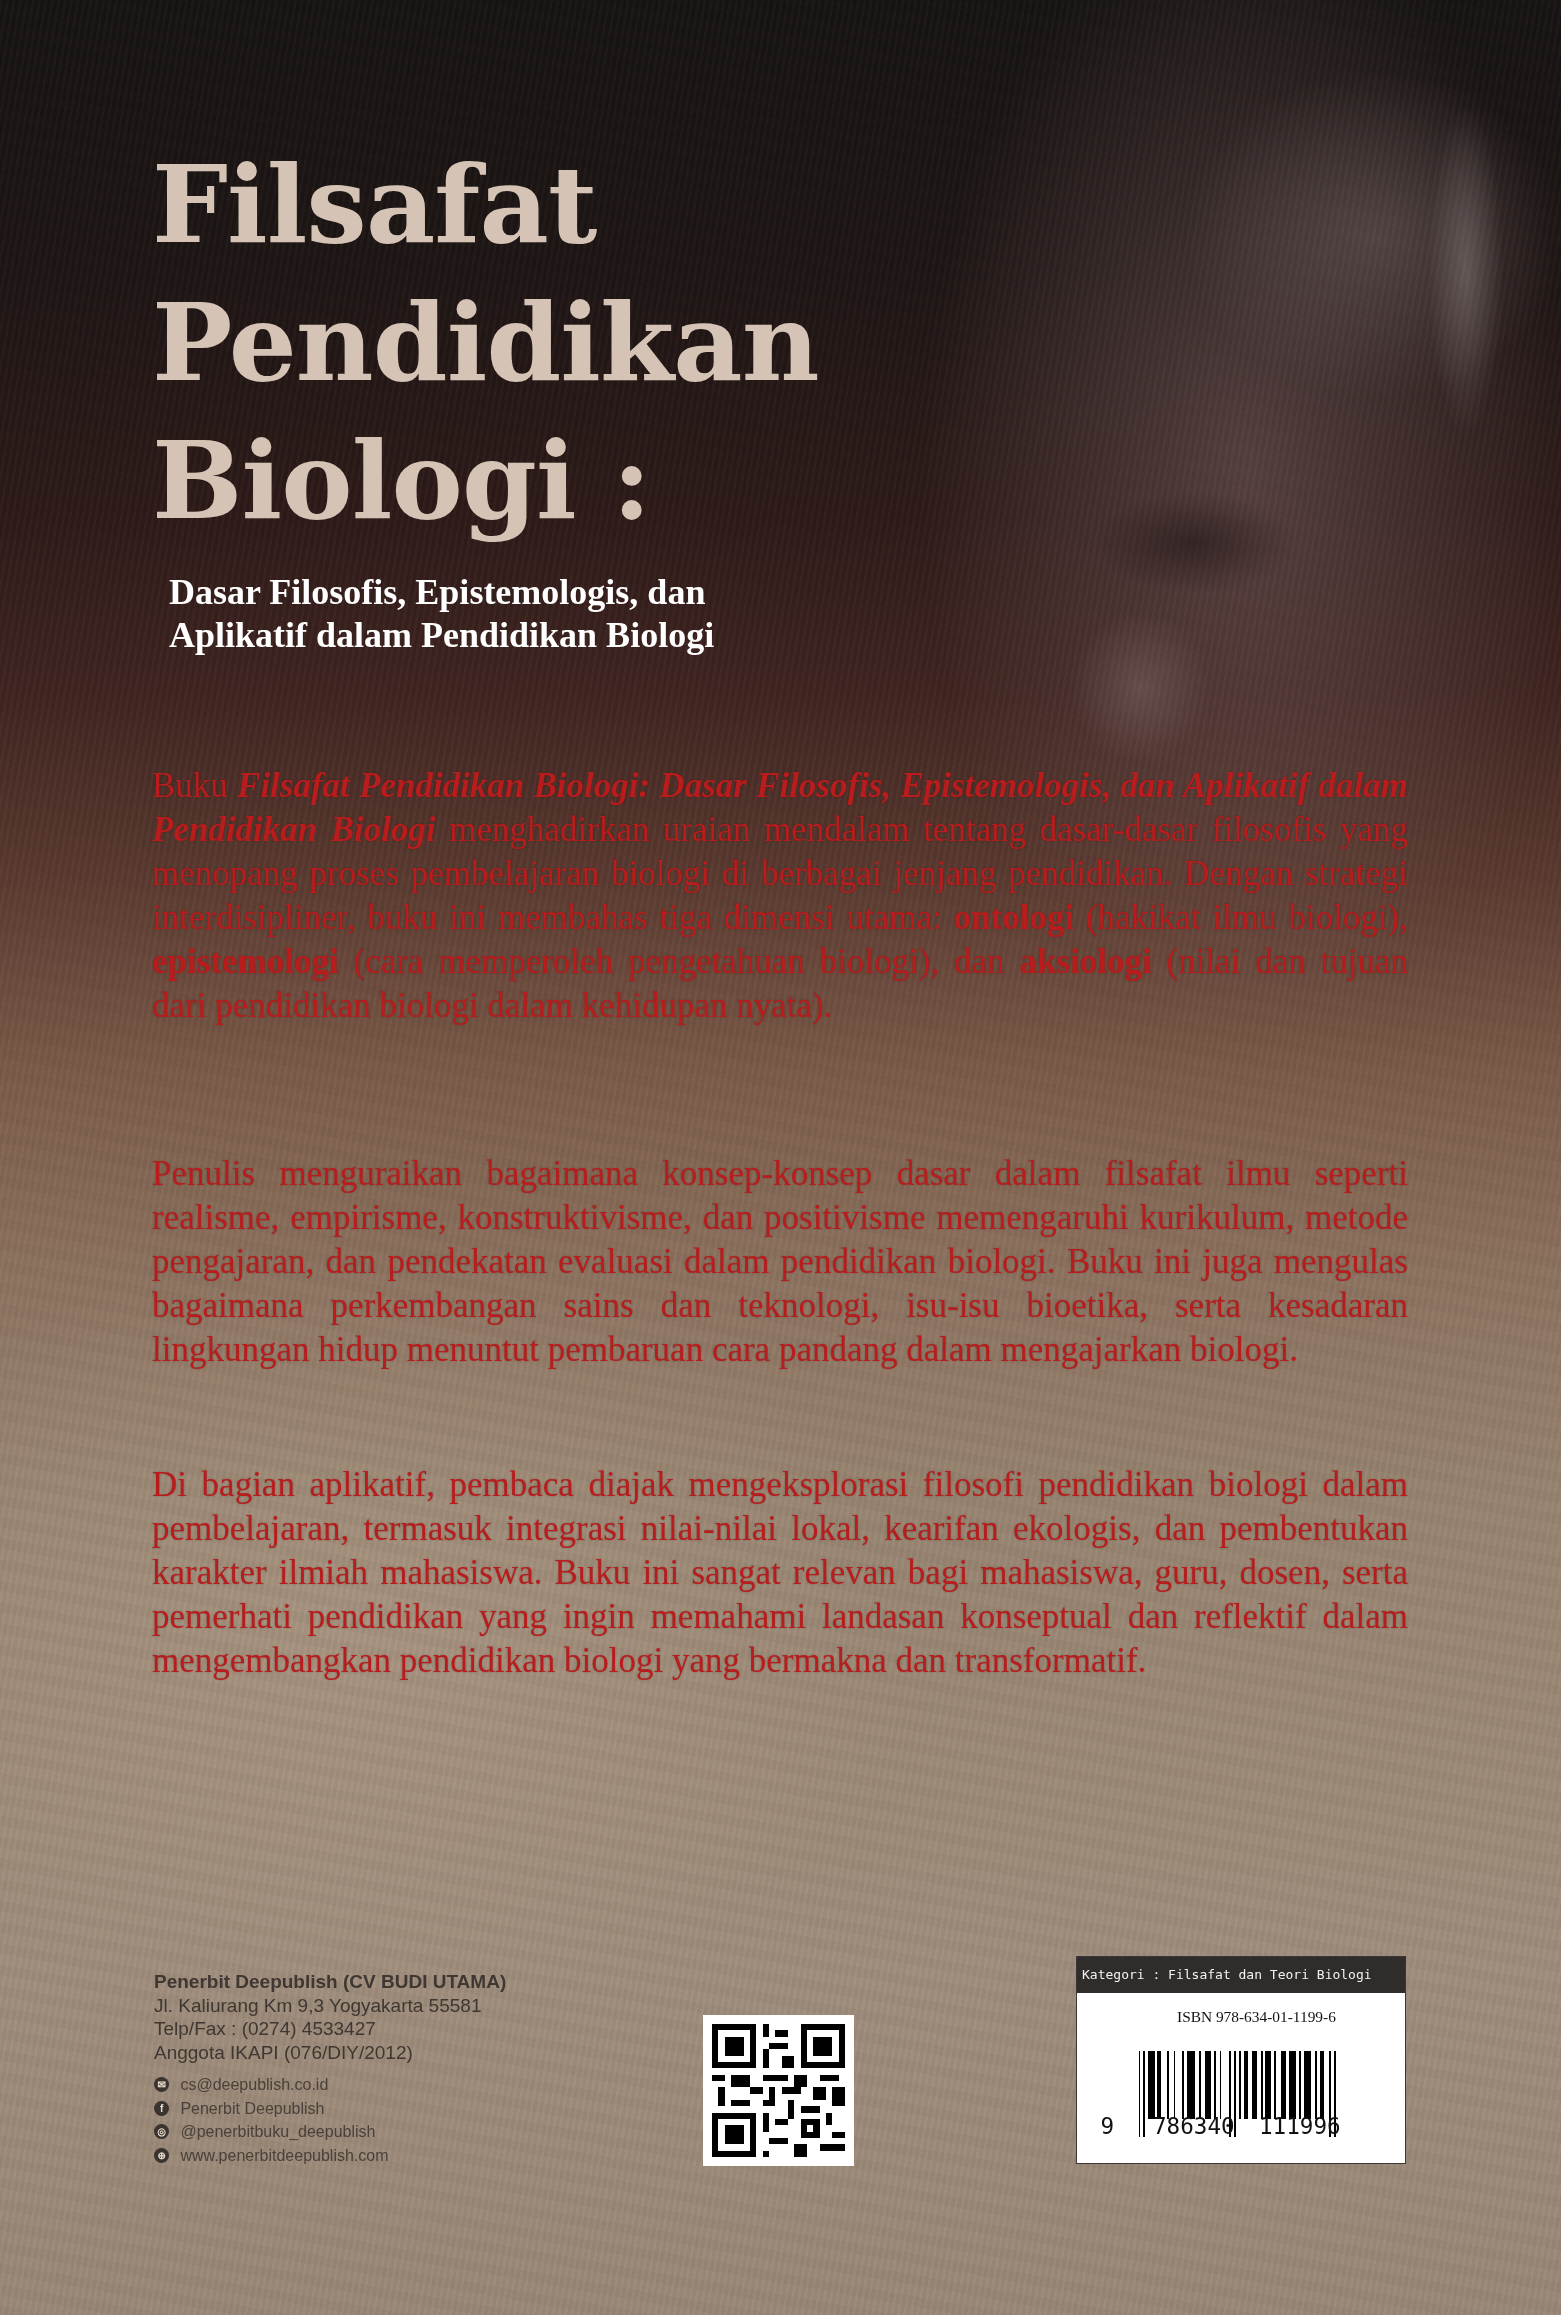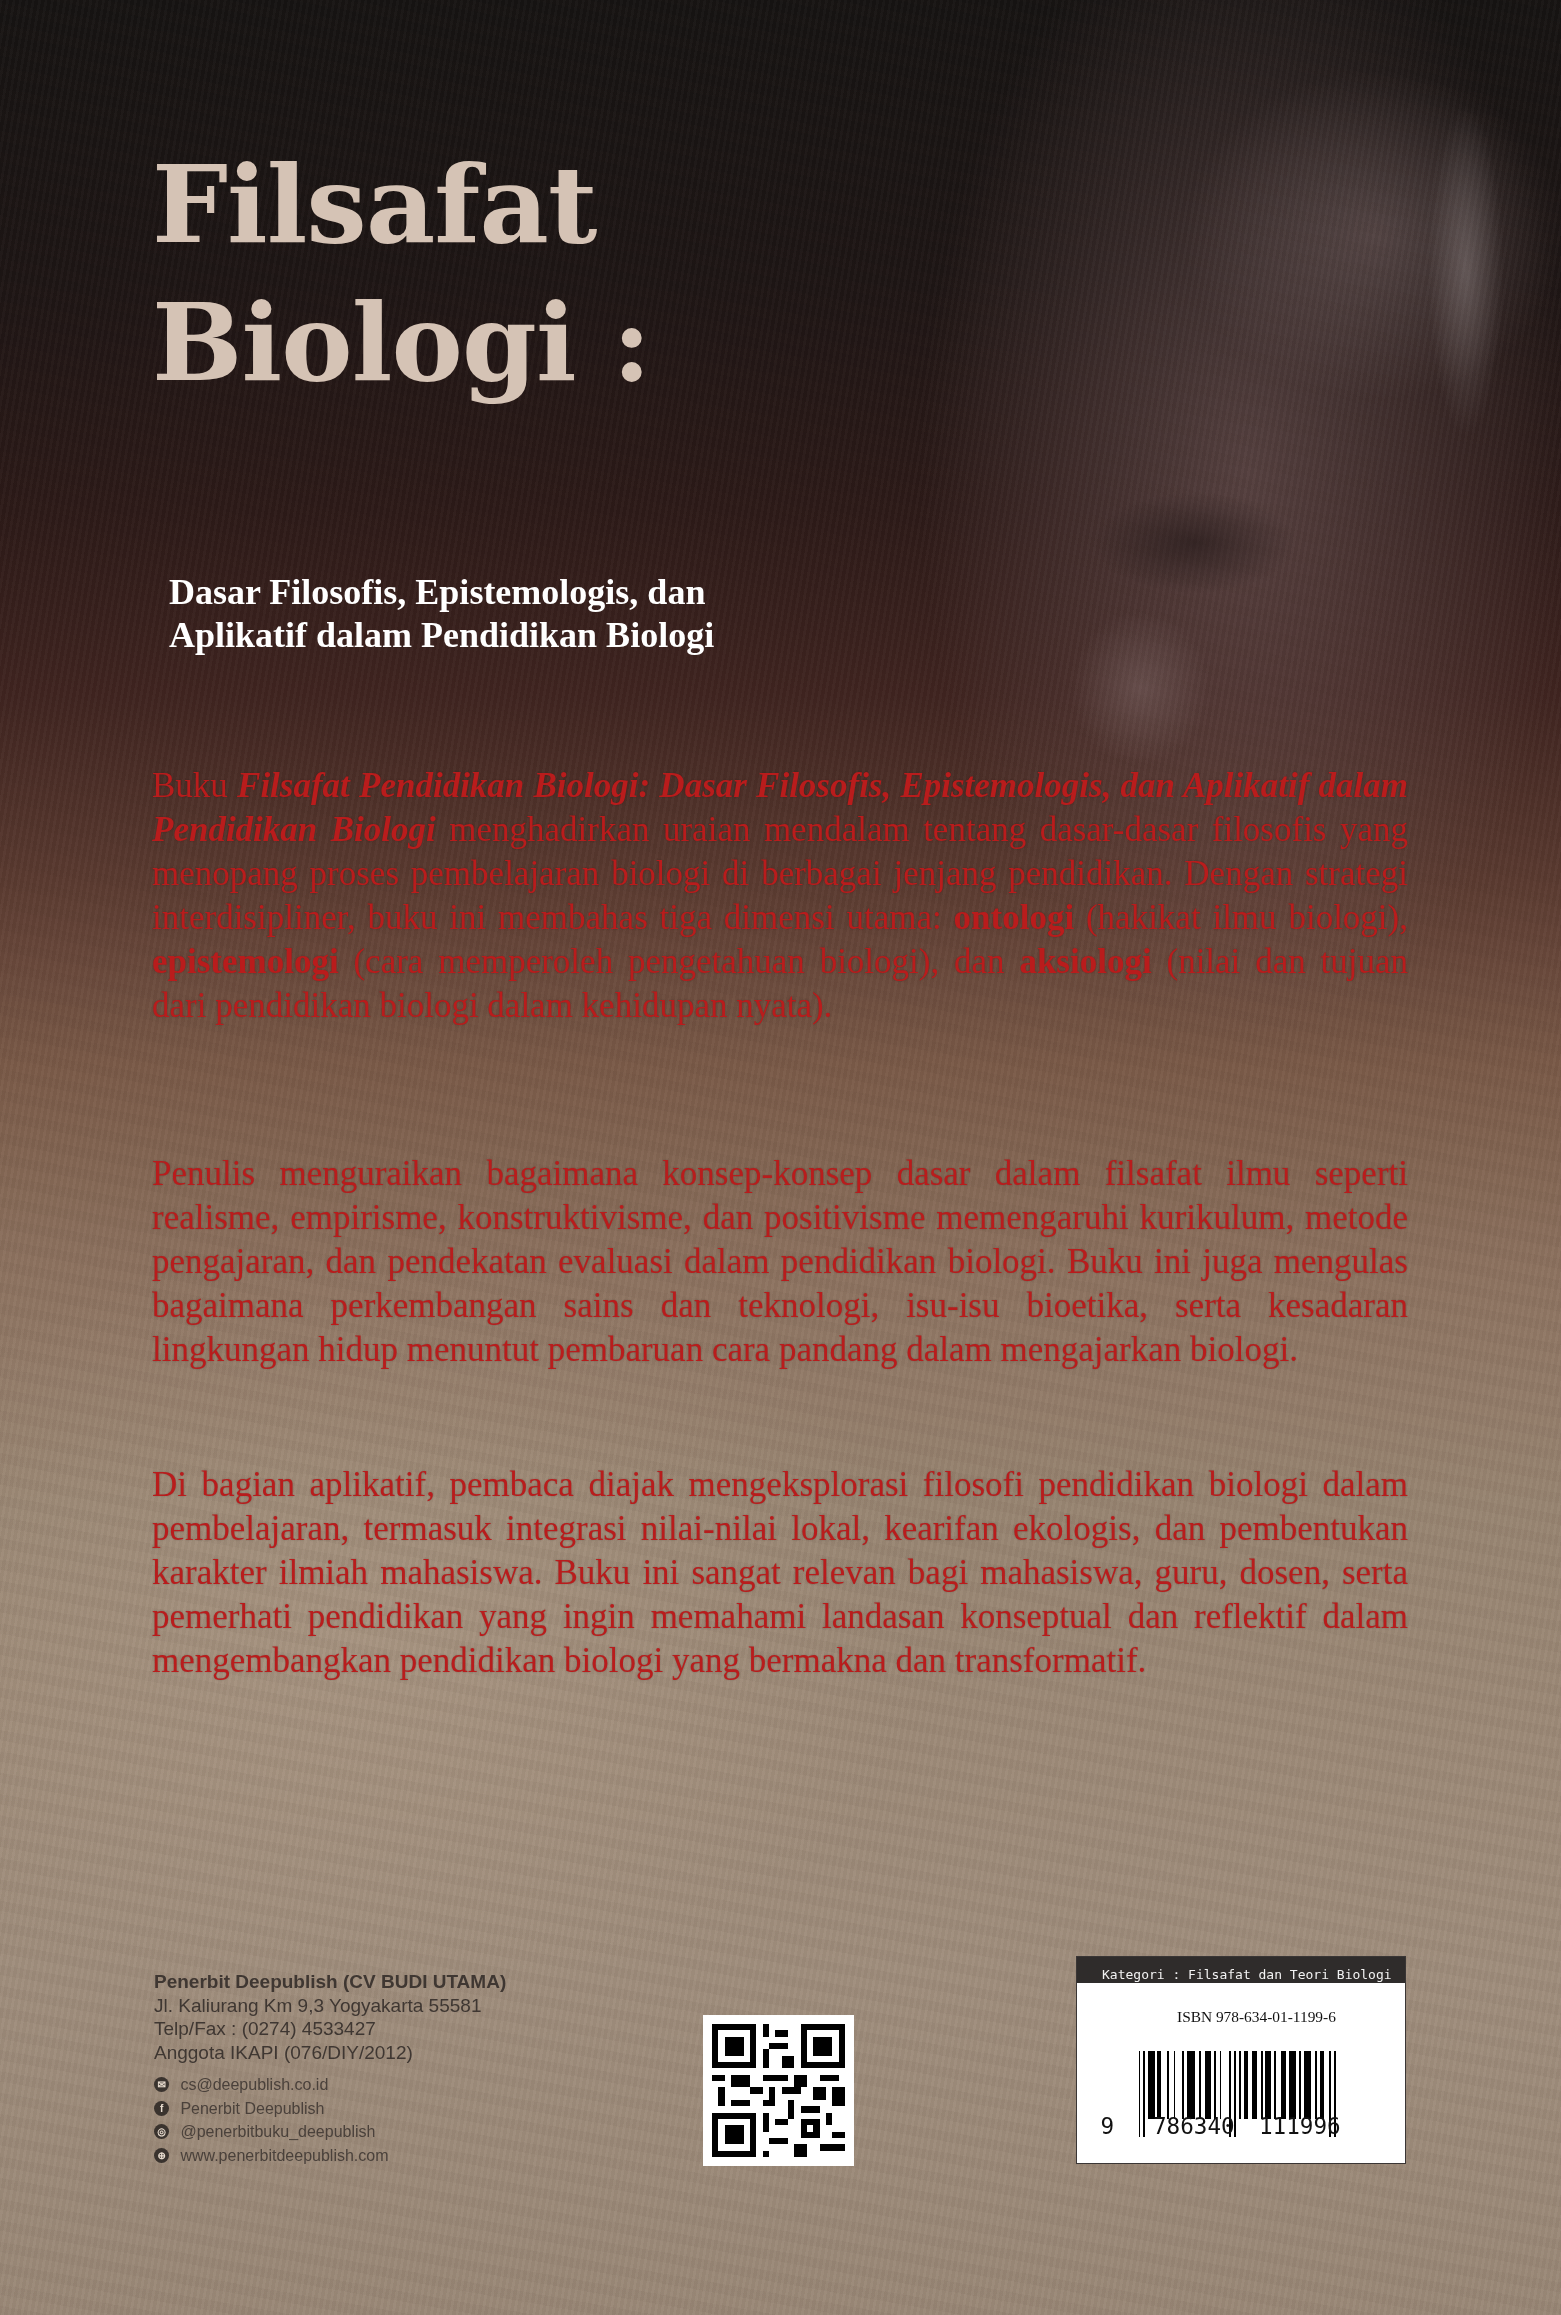--- a/index.html
+++ b/index.html
@@ -71,42 +71,43 @@
       background: #ffffff;
     }
     .qr svg { position: absolute; left: 9px; top: 9px; }
 
     .isbn-box {
       position: absolute; left: 1076px; top: 1956px; width: 330px; height: 208px;
       background: #ffffff; border: 1.8px solid #3a3635;
       box-sizing: border-box;
     }
     .isbn-cat {
-      background: #2f2c2b; color: #f2f2f2; height: 26px;
+      background: #2f2c2b; color: #f2f2f2; height: 36px;
       font-family: "DejaVu Sans Mono", monospace; font-size: 13px;
-      line-height: 36px; padding-left: 25px; white-space: nowrap;
+      line-height: 36px; padding-left: 5px; white-space: nowrap;
     }
     .isbn-label {
       position: absolute; left: 100px; top: 51px;
       font-family: Liberation Serif, serif; font-size: 15.4px; color: #111;
     }
     .barcode { position: absolute; left: 52px; top: 94px; }
     .isbn-digits {
       position: absolute; top: 156px; font-family: "DejaVu Sans Mono", monospace;
       font-size: 22.6px; color: #111;
     }
   </style>
 </head>
 <body>
 
 <div class="texture"></div>
 <div class="face"></div>
 
 <h1 class="title">
   <div>Filsafat</div>
+  <div>Pendidikan</div>
   <div>Biologi :</div>
 </h1>
 
 <h2 class="subtitle">
   <div>Dasar Filosofis, Epistemologis, dan</div>
   <div>Aplikatif dalam Pendidikan Biologi</div>
 </h2>
 
 <p class="blurb p1"><span>Buku </span><i>Filsafat Pendidikan Biologi: Dasar Filosofis, Epistemologis, dan Aplikatif dalam Pendidikan Biologi</i><span> menghadirkan uraian mendalam tentang dasar-dasar filosofis yang menopang proses pembelajaran biologi di berbagai jenjang pendidikan. Dengan strategi interdisipliner, buku ini membahas tiga dimensi utama: </span><b>ontologi</b><span> (hakikat ilmu biologi), </span><b>epistemologi</b><span> (cara memperoleh pengetahuan biologi), dan </span><b>aksiologi</b><span> (nilai dan tujuan dari pendidikan biologi dalam kehidupan nyata).</span></p>
 

